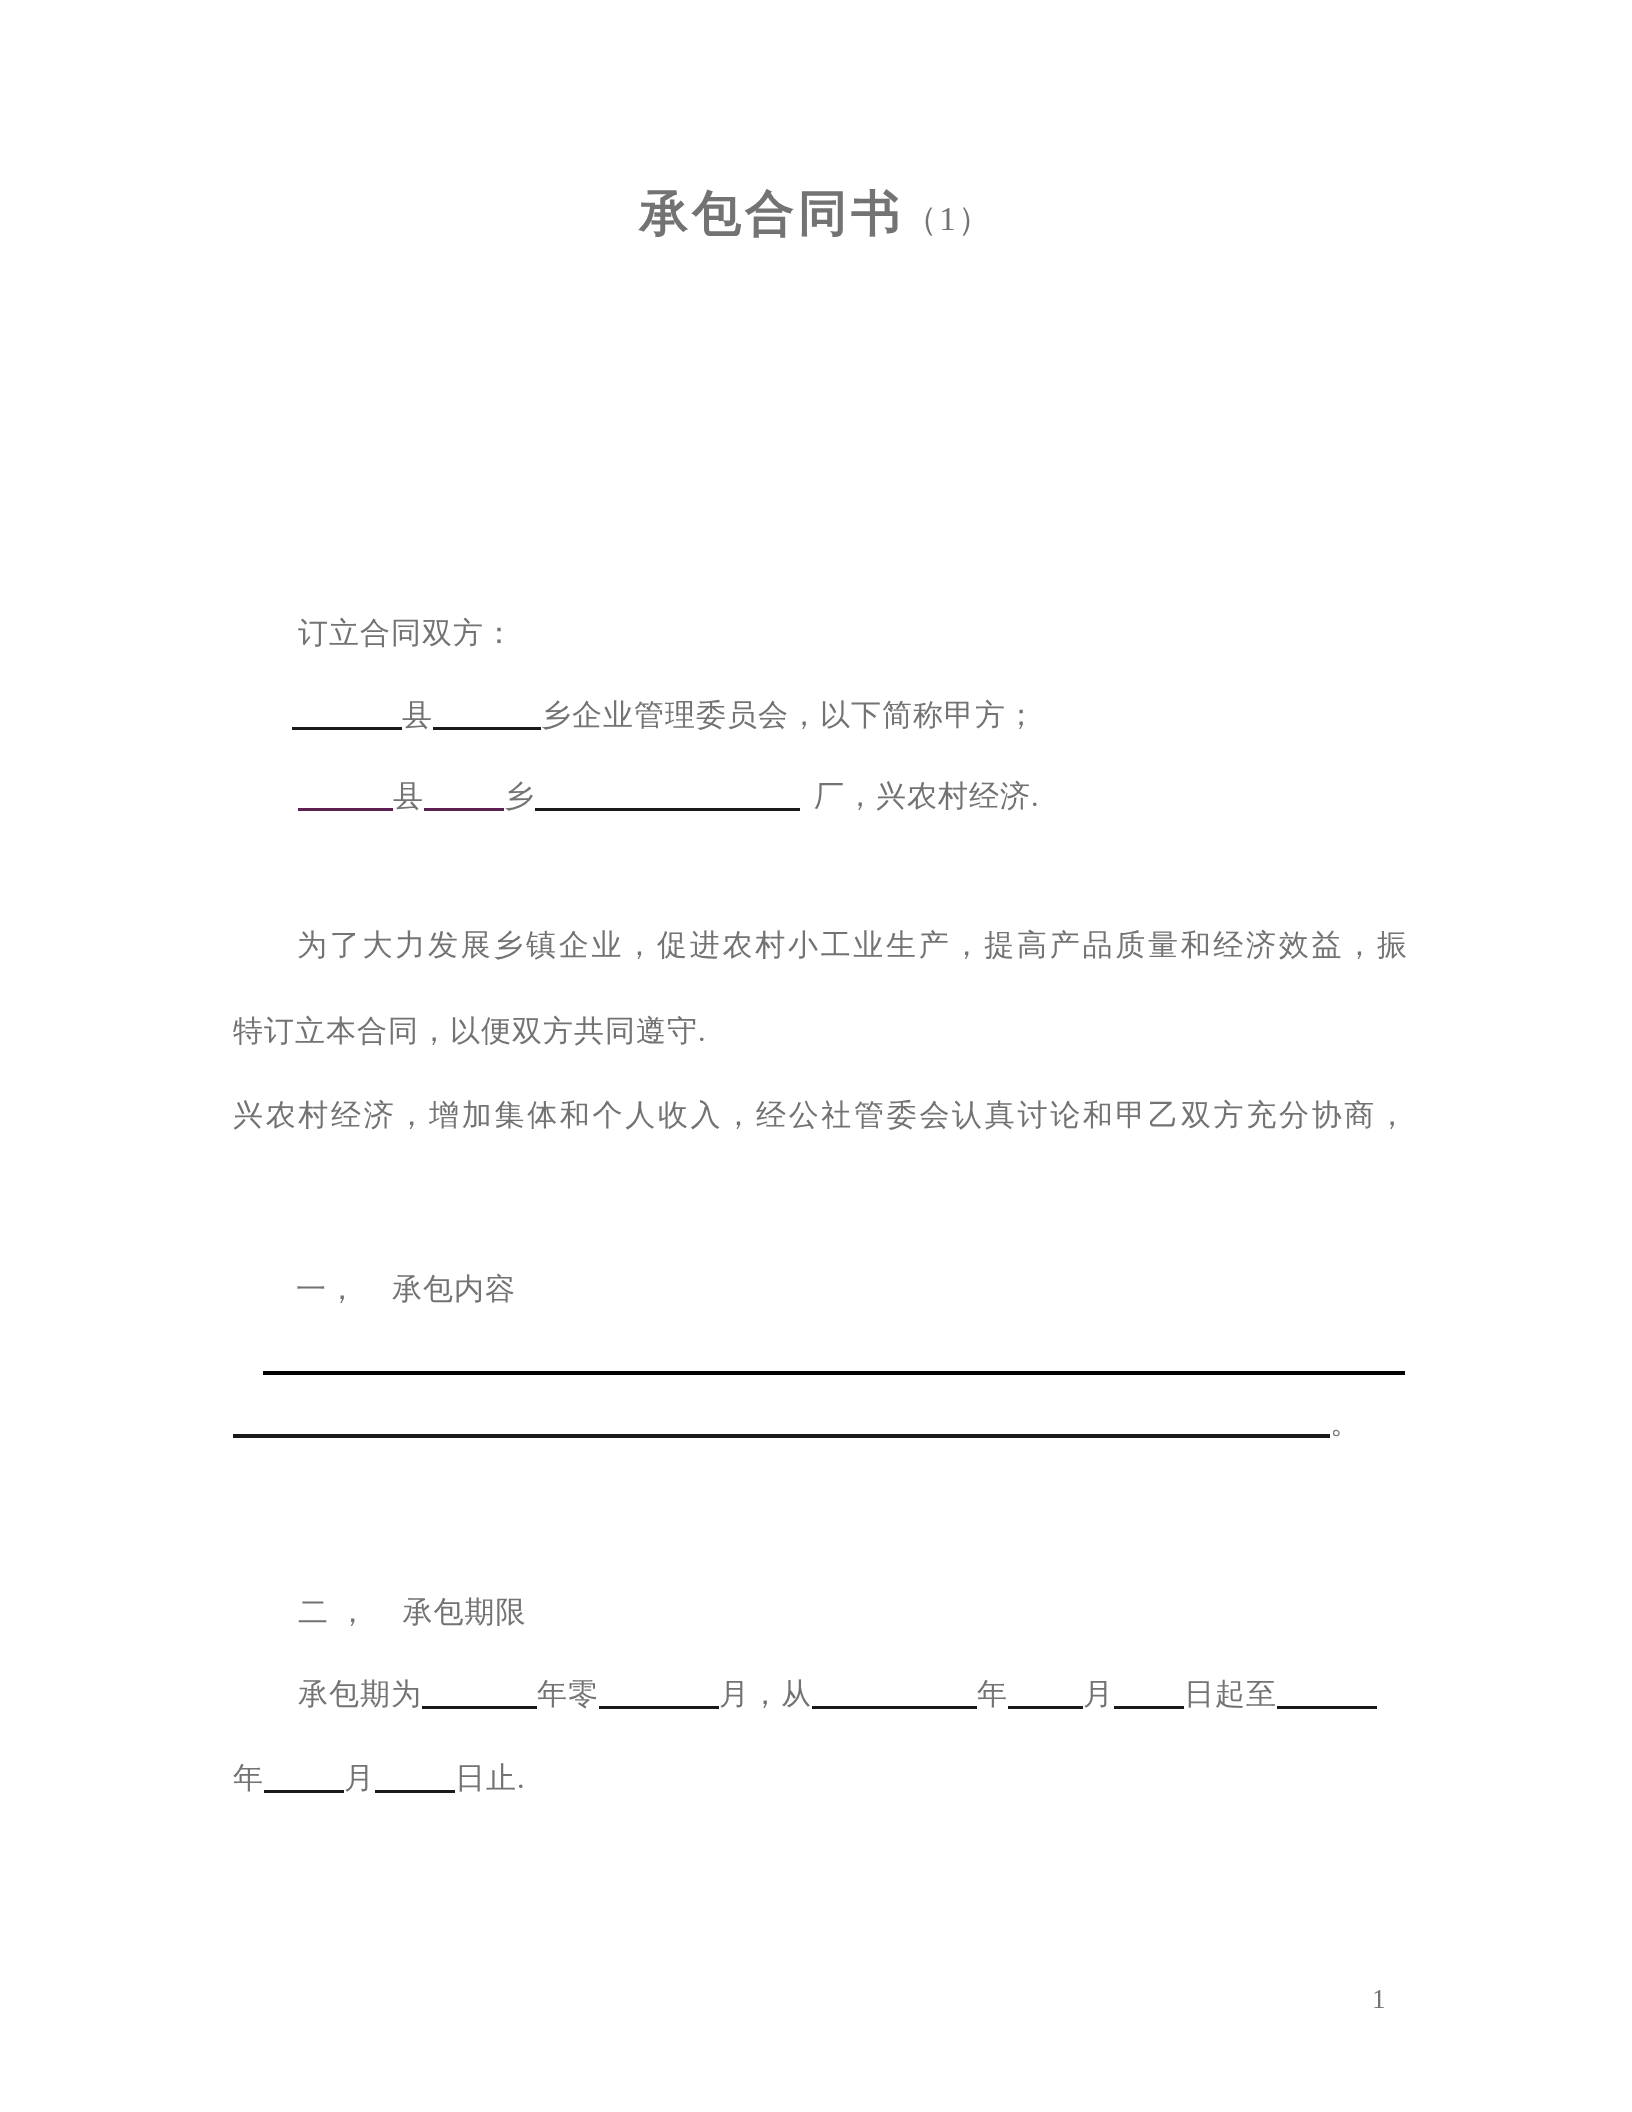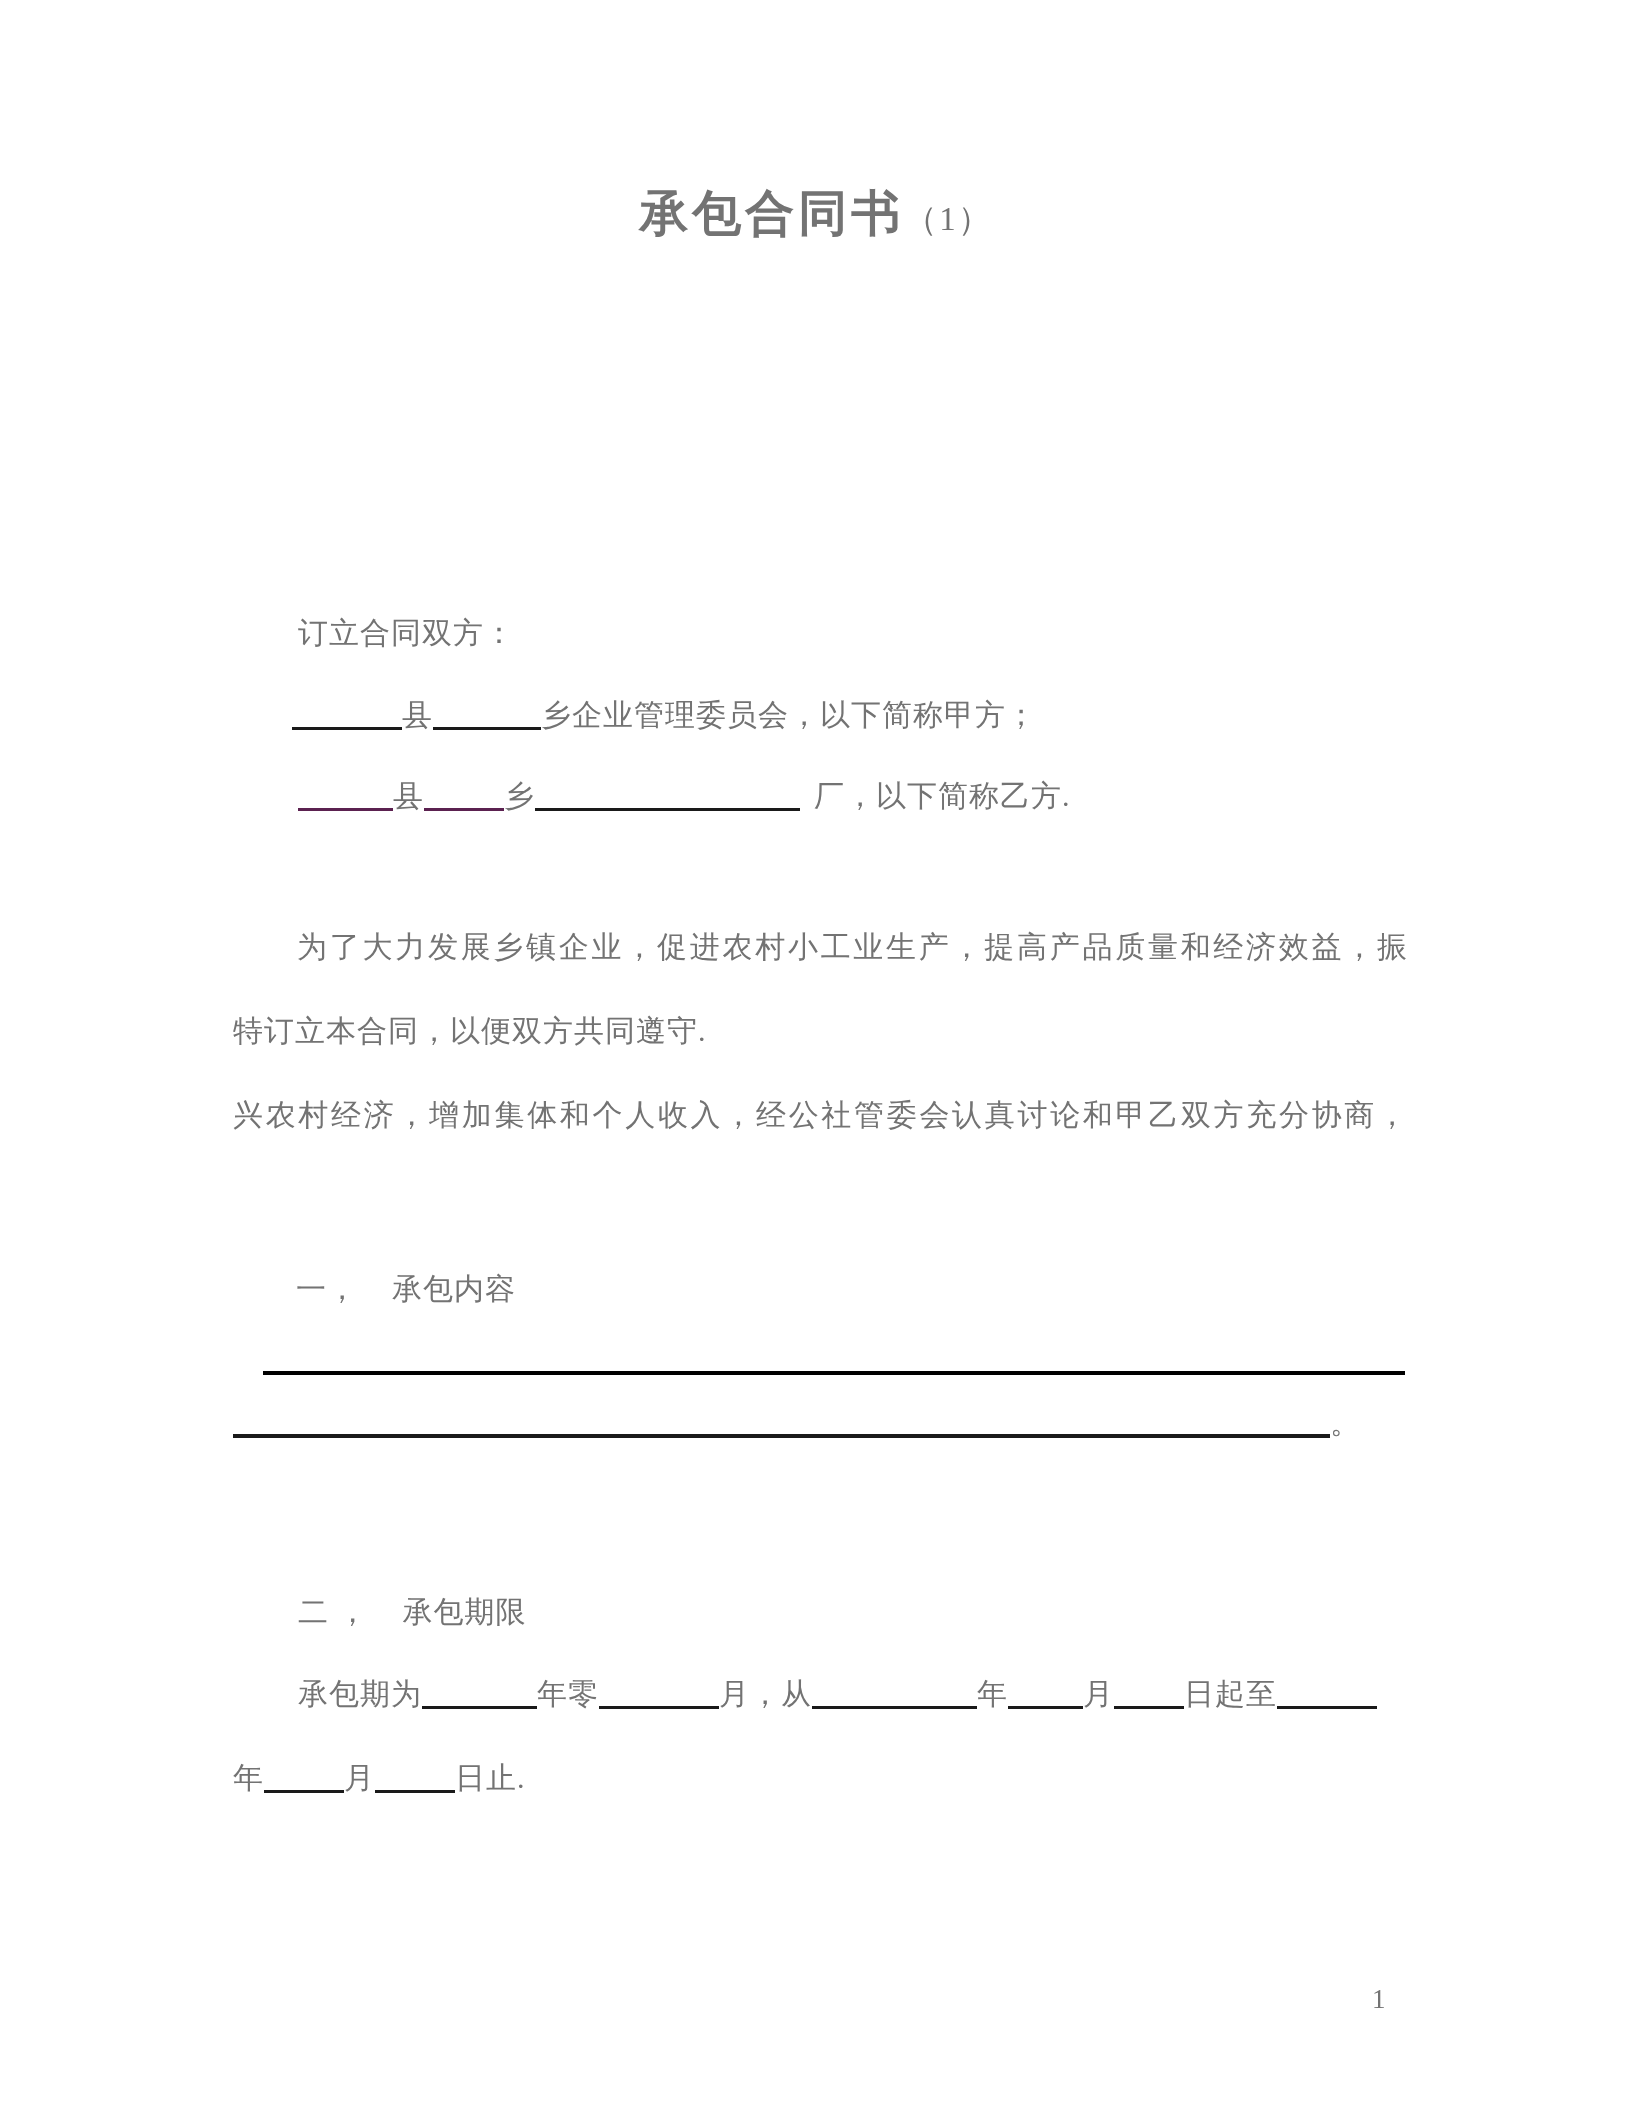--- a/index.html
+++ b/index.html
@@ -64,21 +64,21 @@
   .preamble {
     position: absolute;
     top: 905px;
     left: 233px;
     width: 1175px;
     font-size: 30px;
     line-height: 84px;
     letter-spacing: 1px;
   }
   .preamble .pline { text-align: justify; text-align-last: justify; }
-  .preamble .pline.first { text-indent: 64px; }
+  .preamble .pline.first { text-indent: 64px; font-family: Liberation Mono, monospace; }
   .preamble .pline.last { text-align-last: left; }
   .rule {
     position: absolute;
     height: 0;
     border-top: 4px solid #000000;
   }
   .rule-1 { top: 1371px; left: 263px; width: 1142px; }
   .fill-line-2 {
     position: absolute;
     top: 1402px;
@@ -107,21 +107,21 @@
 
   <div class="line" style="top:594px; left:298px;">
     <span>订立合同双方：</span>
   </div>
 
   <div class="line" style="top:676px; left:292px;">
     <span class="blank w110"></span><span>县</span><span class="blank w108"></span><span>乡企业管理委员会，以下简称甲方；</span>
   </div>
 
   <div class="line" style="top:757px; left:298px;">
-    <span class="blank purple w95"></span><span>县</span><span class="blank purple w80"></span><span>乡</span><span class="blank w265"></span><span class="gap-factory">厂，以下简称乙方.</span>
+    <span class="blank purple w95"></span><span>县</span><span class="blank purple w80"></span><span>乡</span><span class="blank w265"></span><span class="gap-factory">厂，兴农村经济.</span>
   </div>
 
   <div class="preamble">
     <div class="pline first">为了大力发展乡镇企业，促进农村小工业生产，提高产品质量和经济效益，振</div>
     <div class="pline last">特订立本合同，以便双方共同遵守.</div>
     <div class="pline">兴农村经济，增加集体和个人收入，经公社管委会认真讨论和甲乙双方充分协商，</div>
   </div>
 
   <div class="line" style="top:1250px; left:296px;">
     <span>一，</span><span class="heading-title-gap">承包内容</span>

